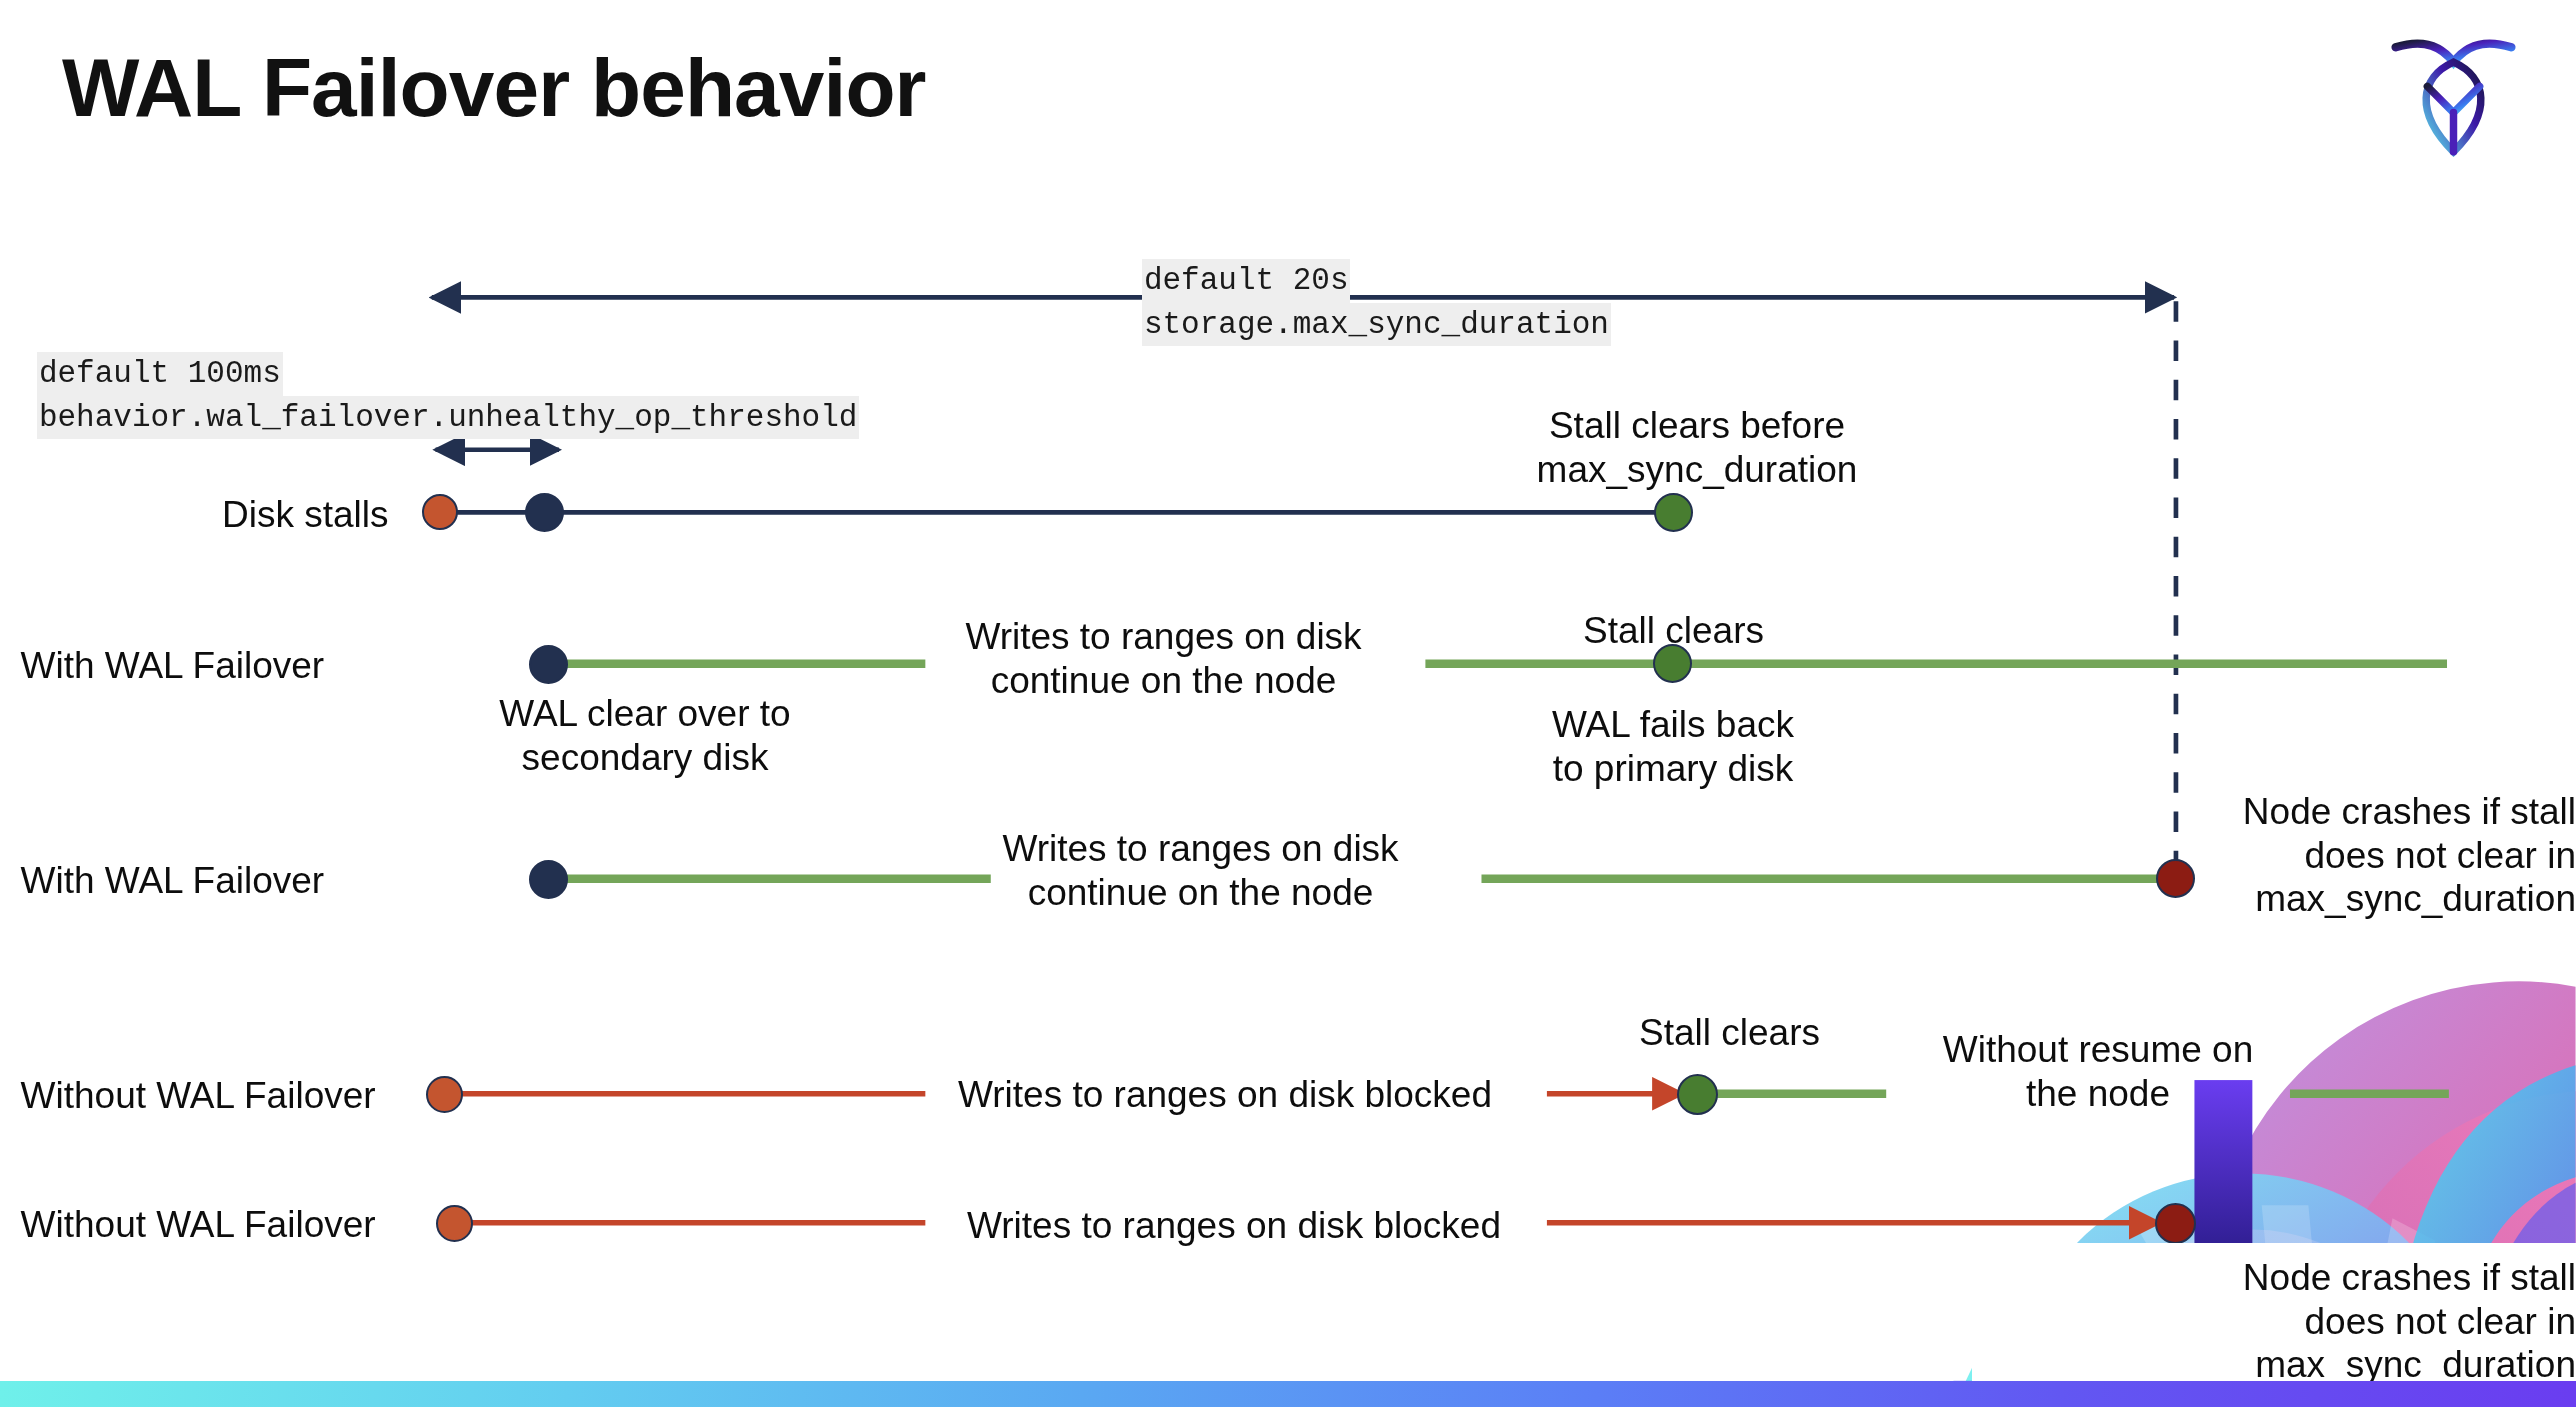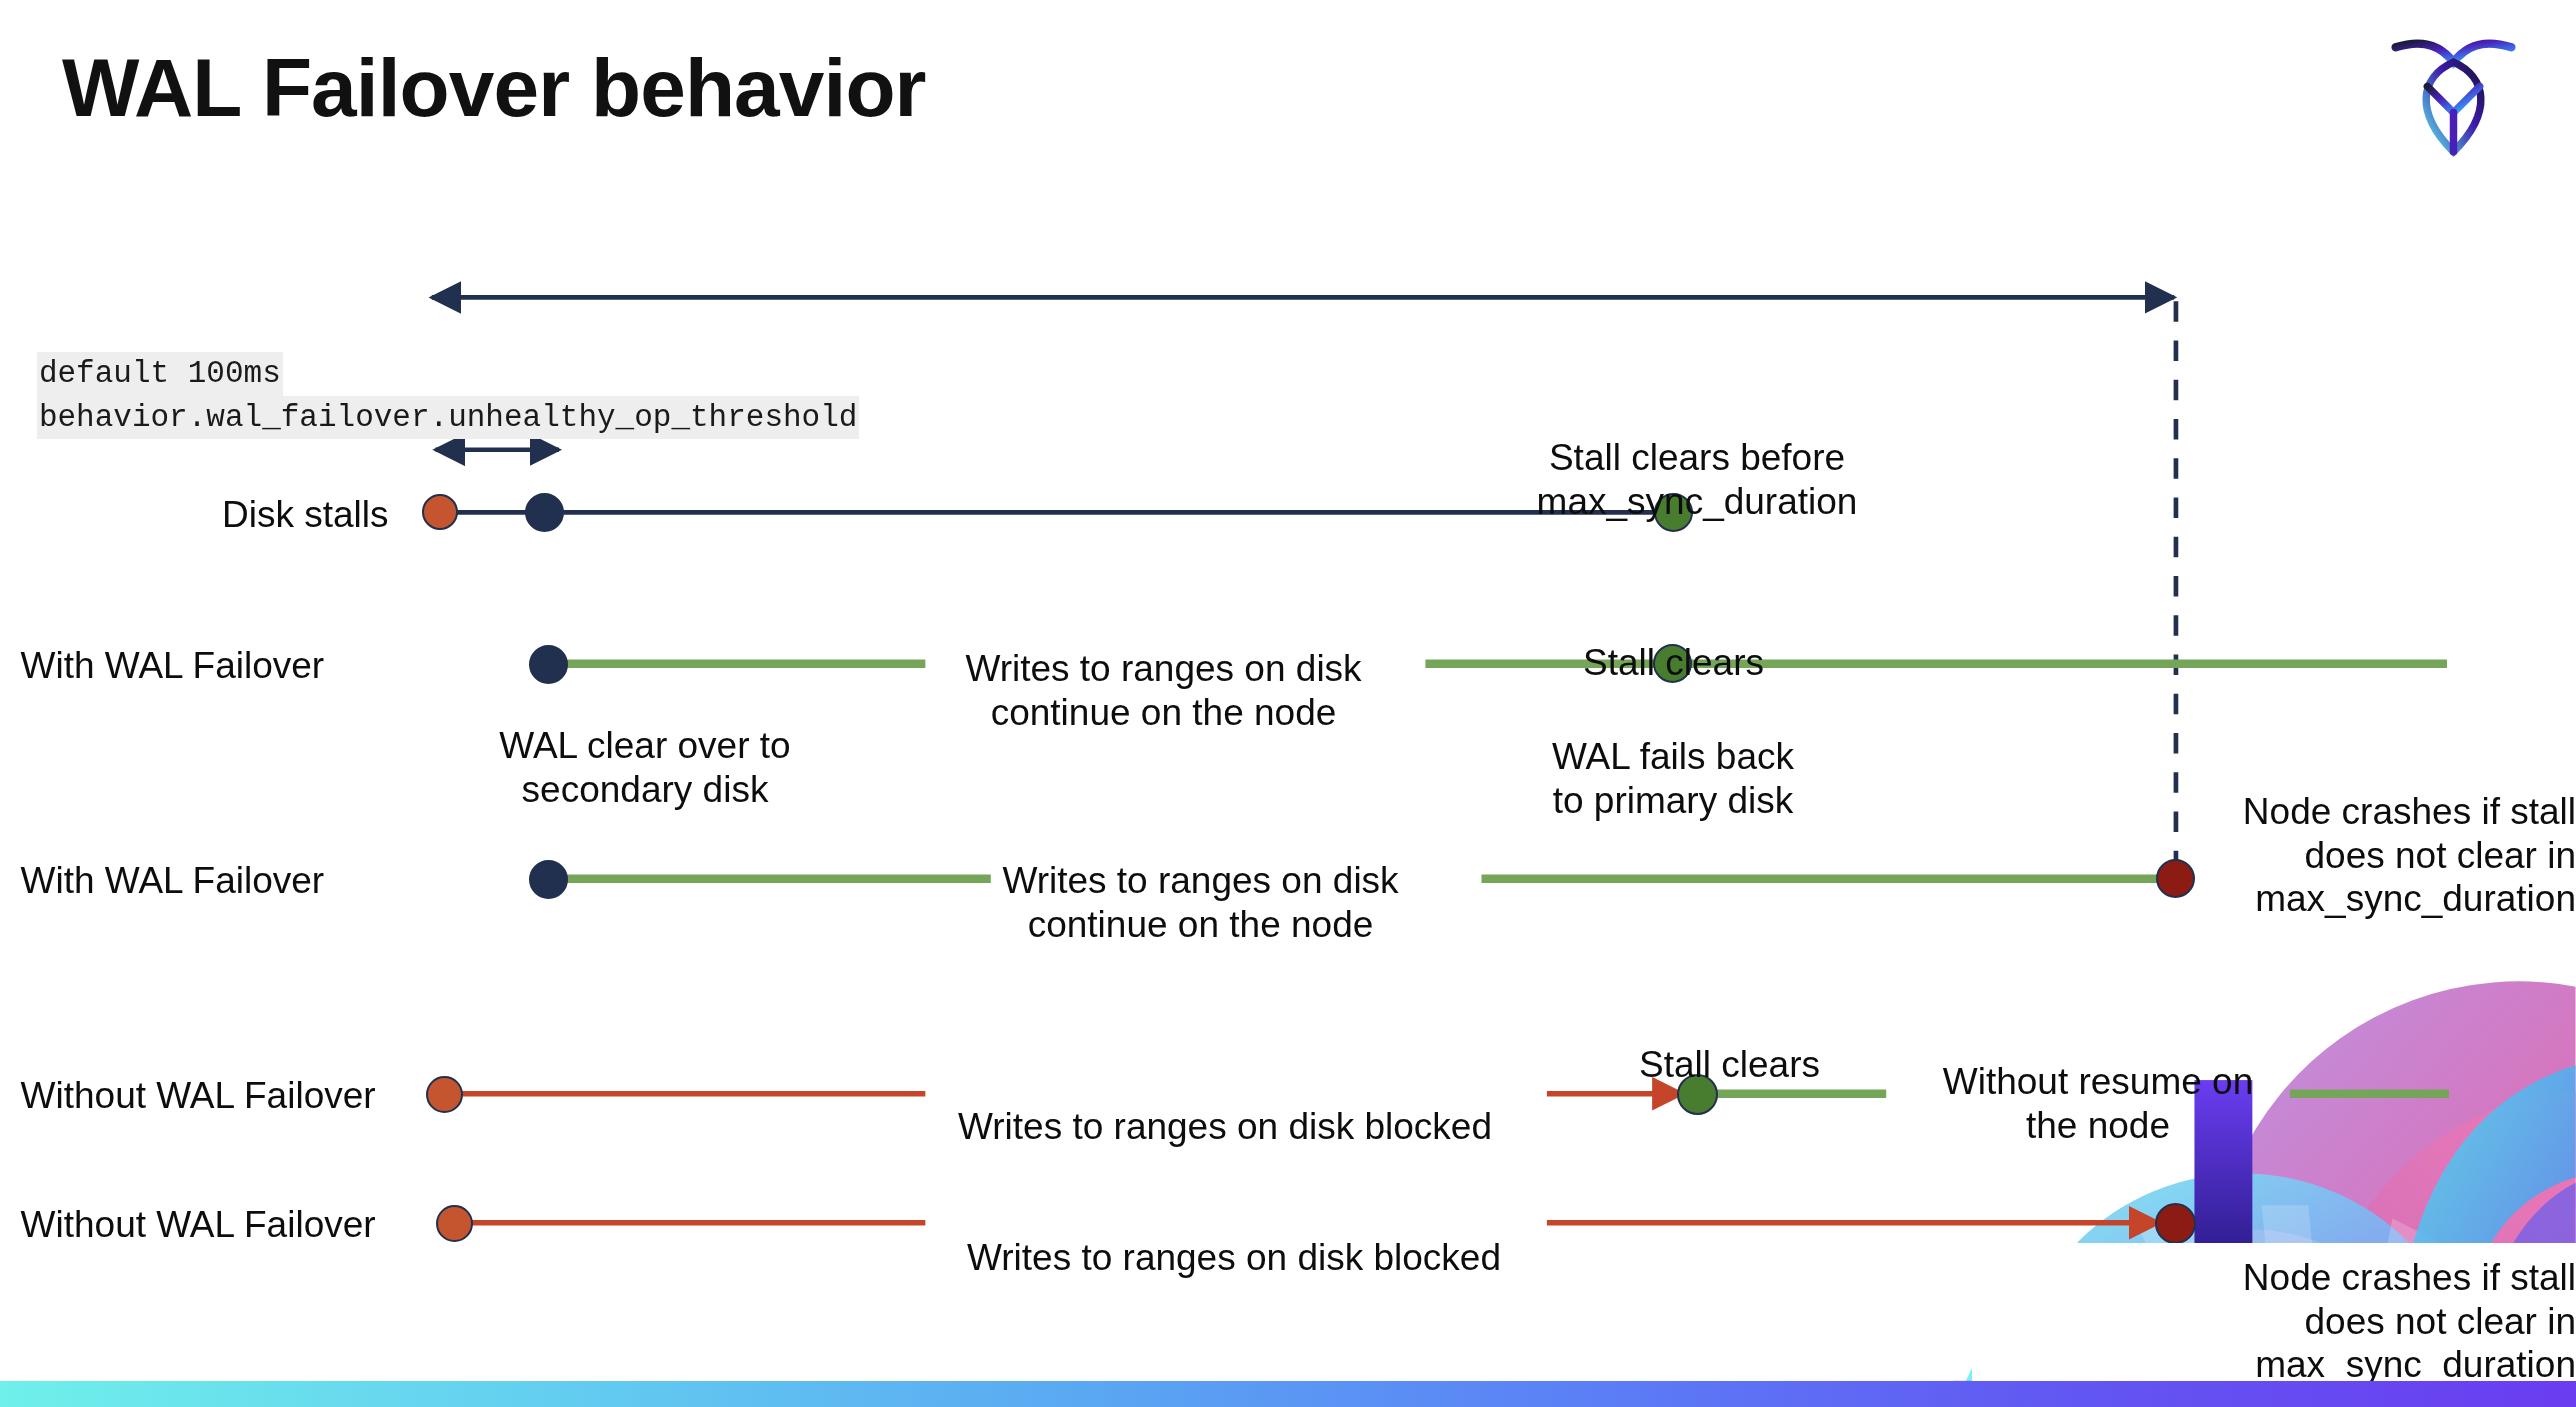--- a/index.html
+++ b/index.html
@@ -39,21 +39,21 @@
     color:#0d0d0d;
     white-space:nowrap;
   }
   .note{
     position:absolute;
     font-size:37px;
     color:#0d0d0d;
     line-height:1.18;
     white-space:pre-line;
   }
-  .note.center{text-align:center;margin-top:32px;}
+  .note.center{text-align:center;}
   .note.left{text-align:right;}
   .mono{
     position:absolute;
     font-family:"Liberation Mono","DejaVu Sans Mono",monospace;
     font-size:31px;
     color:#1a1a1a;
     line-height:1.35;
     white-space:nowrap;
   }
   .mono span{background:#eeeeee;padding:0.9px 1.9px;display:inline-block;}
@@ -215,20 +215,24 @@
 
   <div class="dot navy" style="left:529px;top:860px;width:39px;height:39px;"></div>
   <div class="dot darkred" style="left:2156px;top:859px;width:39px;height:39px;"></div>
 
   <div class="dot orange" style="left:426px;top:1076px;width:37px;height:37px;"></div>
   <div class="dot green" style="left:1677px;top:1074px;width:41px;height:41px;"></div>
 
   <div class="dot orange" style="left:436px;top:1205px;width:37px;height:37px;"></div>
   <div class="dot darkred" style="left:2155px;top:1203px;width:41px;height:41px;"></div>
 
+  <div class="mono" style="left:1142px;top:259px;">
+    <div><span>default 20s</span></div>
+    <div><span>storage.max_sync_duration</span></div>
+  </div>
 
   <div class="mono" style="left:37px;top:352px;">
     <div><span>default 100ms</span></div>
     <div><span>behavior.wal_failover.unhealthy_op_threshold</span></div>
   </div>
 
   <div class="row-label" style="left:222px;top:494px;">Disk stalls</div>
   <div class="row-label" style="left:20.6px;top:645px;">With WAL Failover</div>
   <div class="row-label" style="left:20.6px;top:860px;">With WAL Failover</div>
   <div class="row-label" style="left:20.6px;top:1075px;">Without WAL Failover</div>

